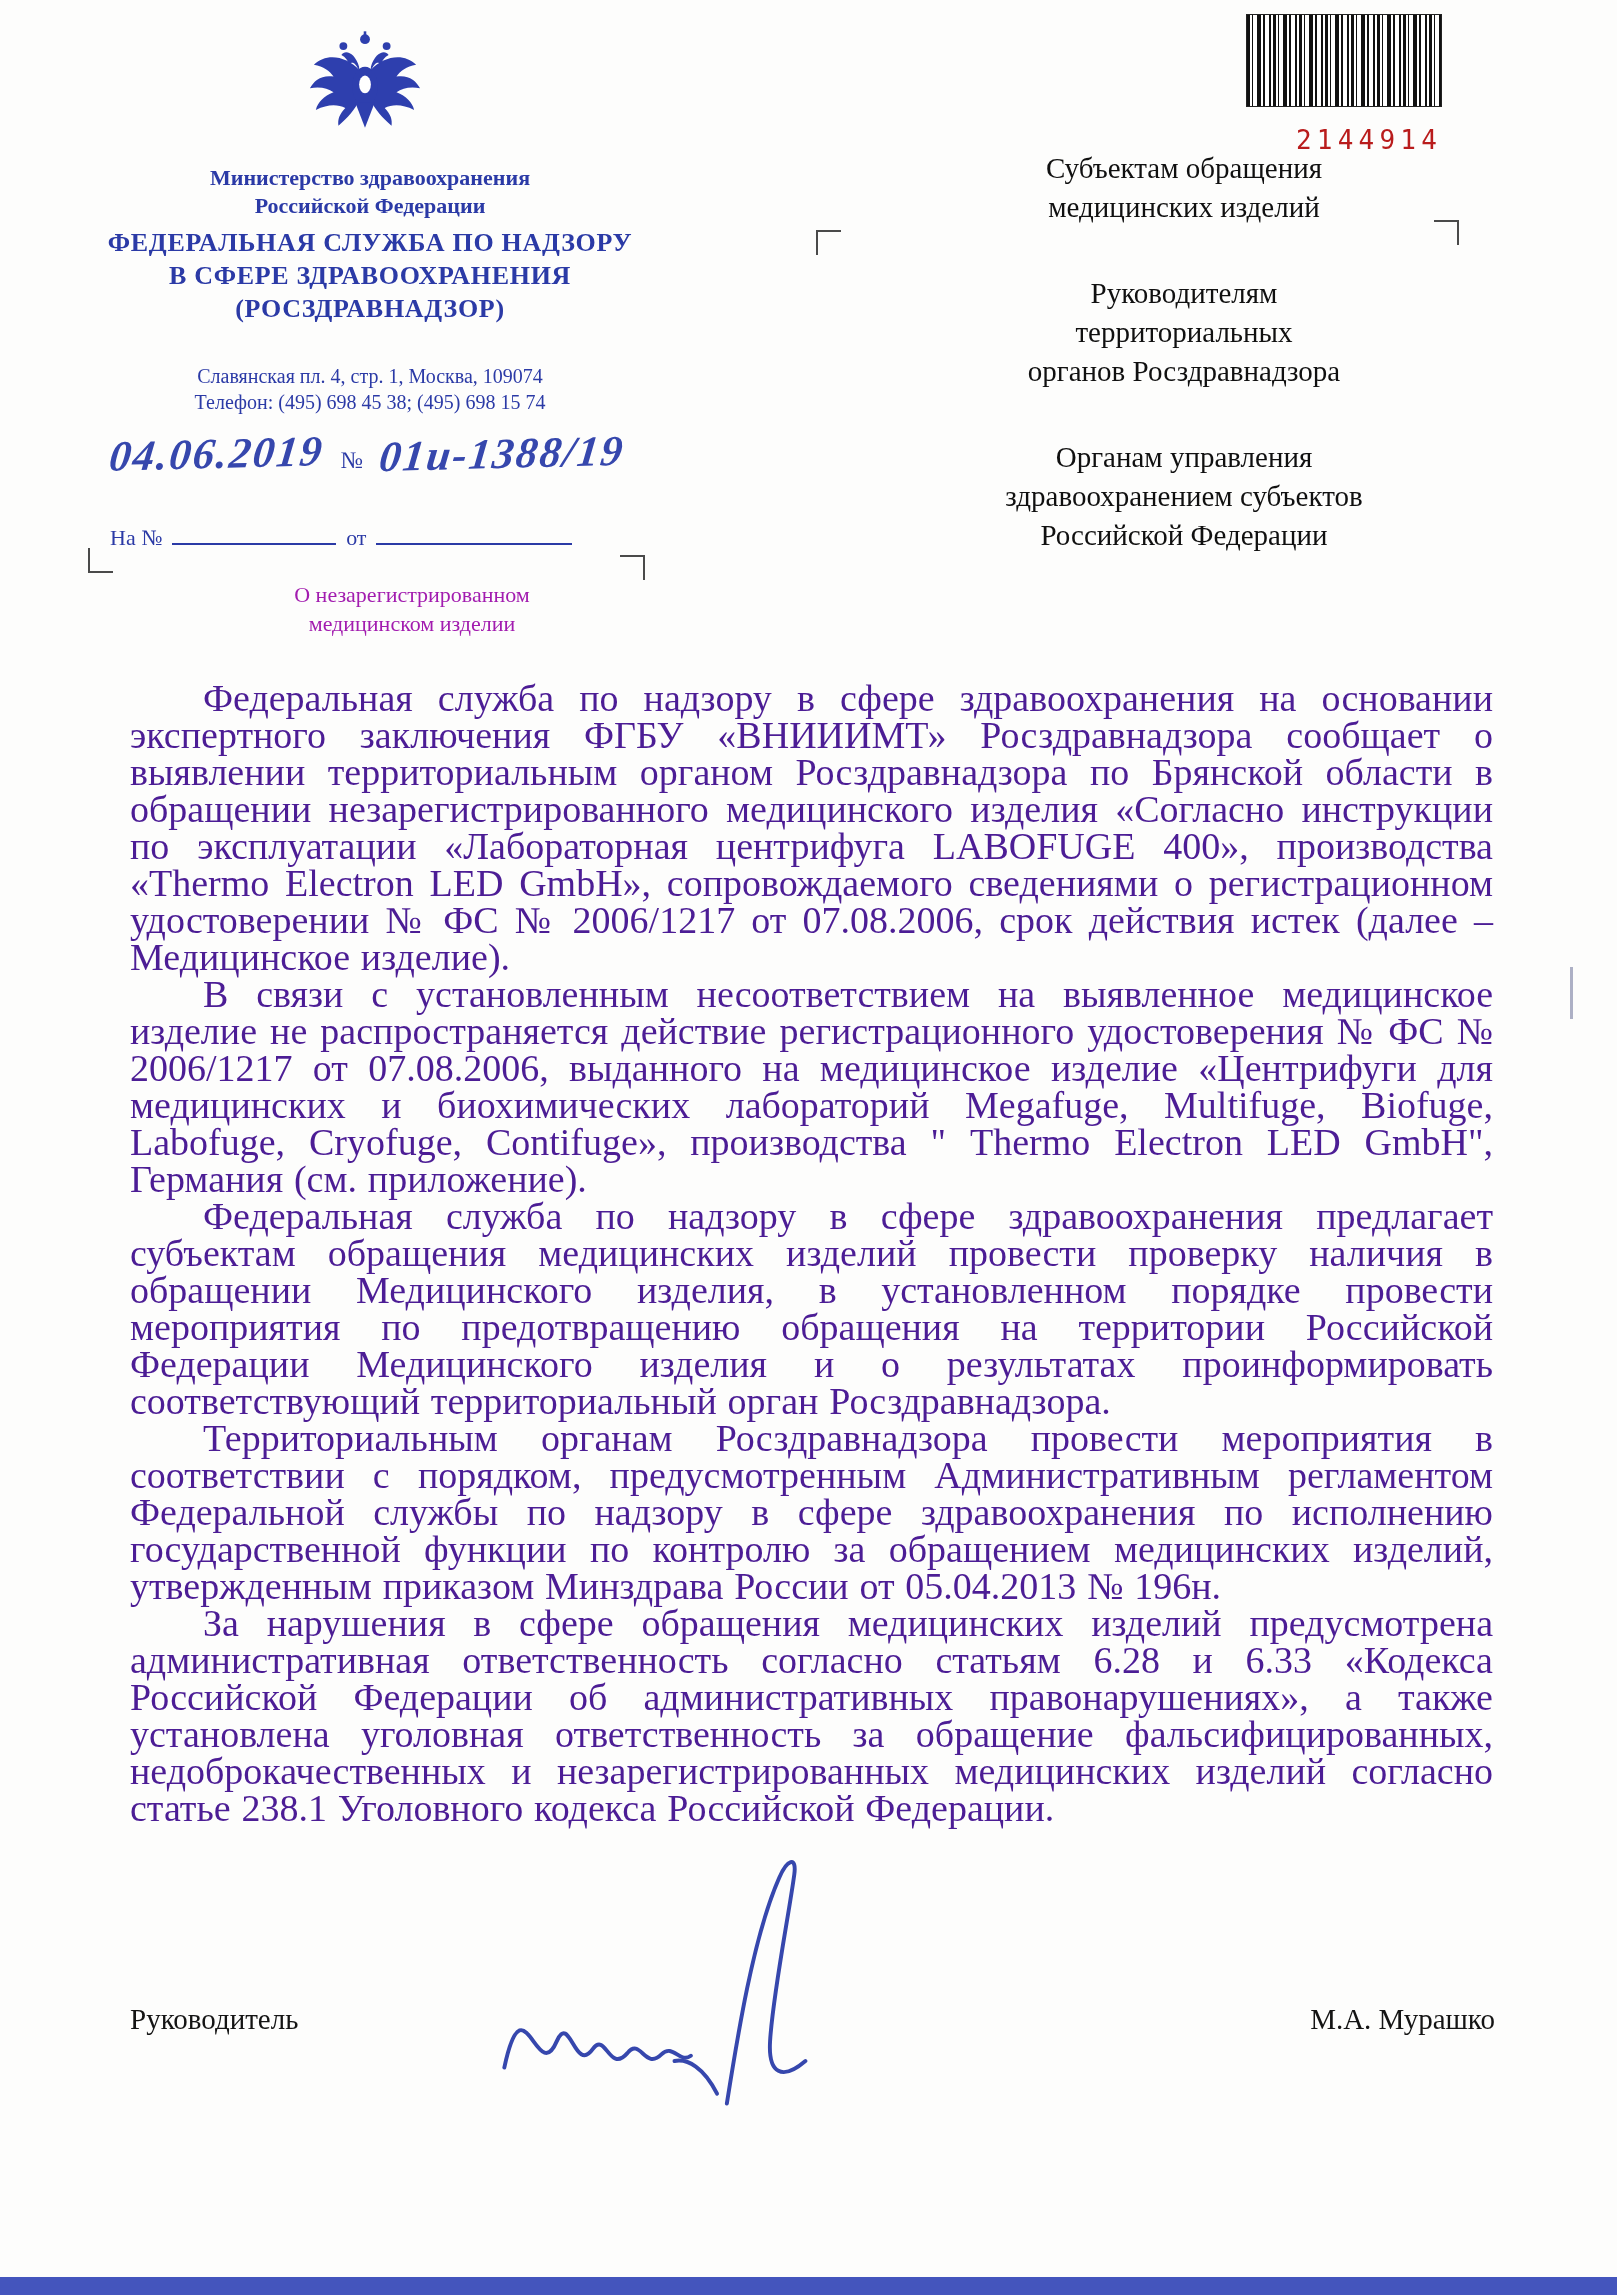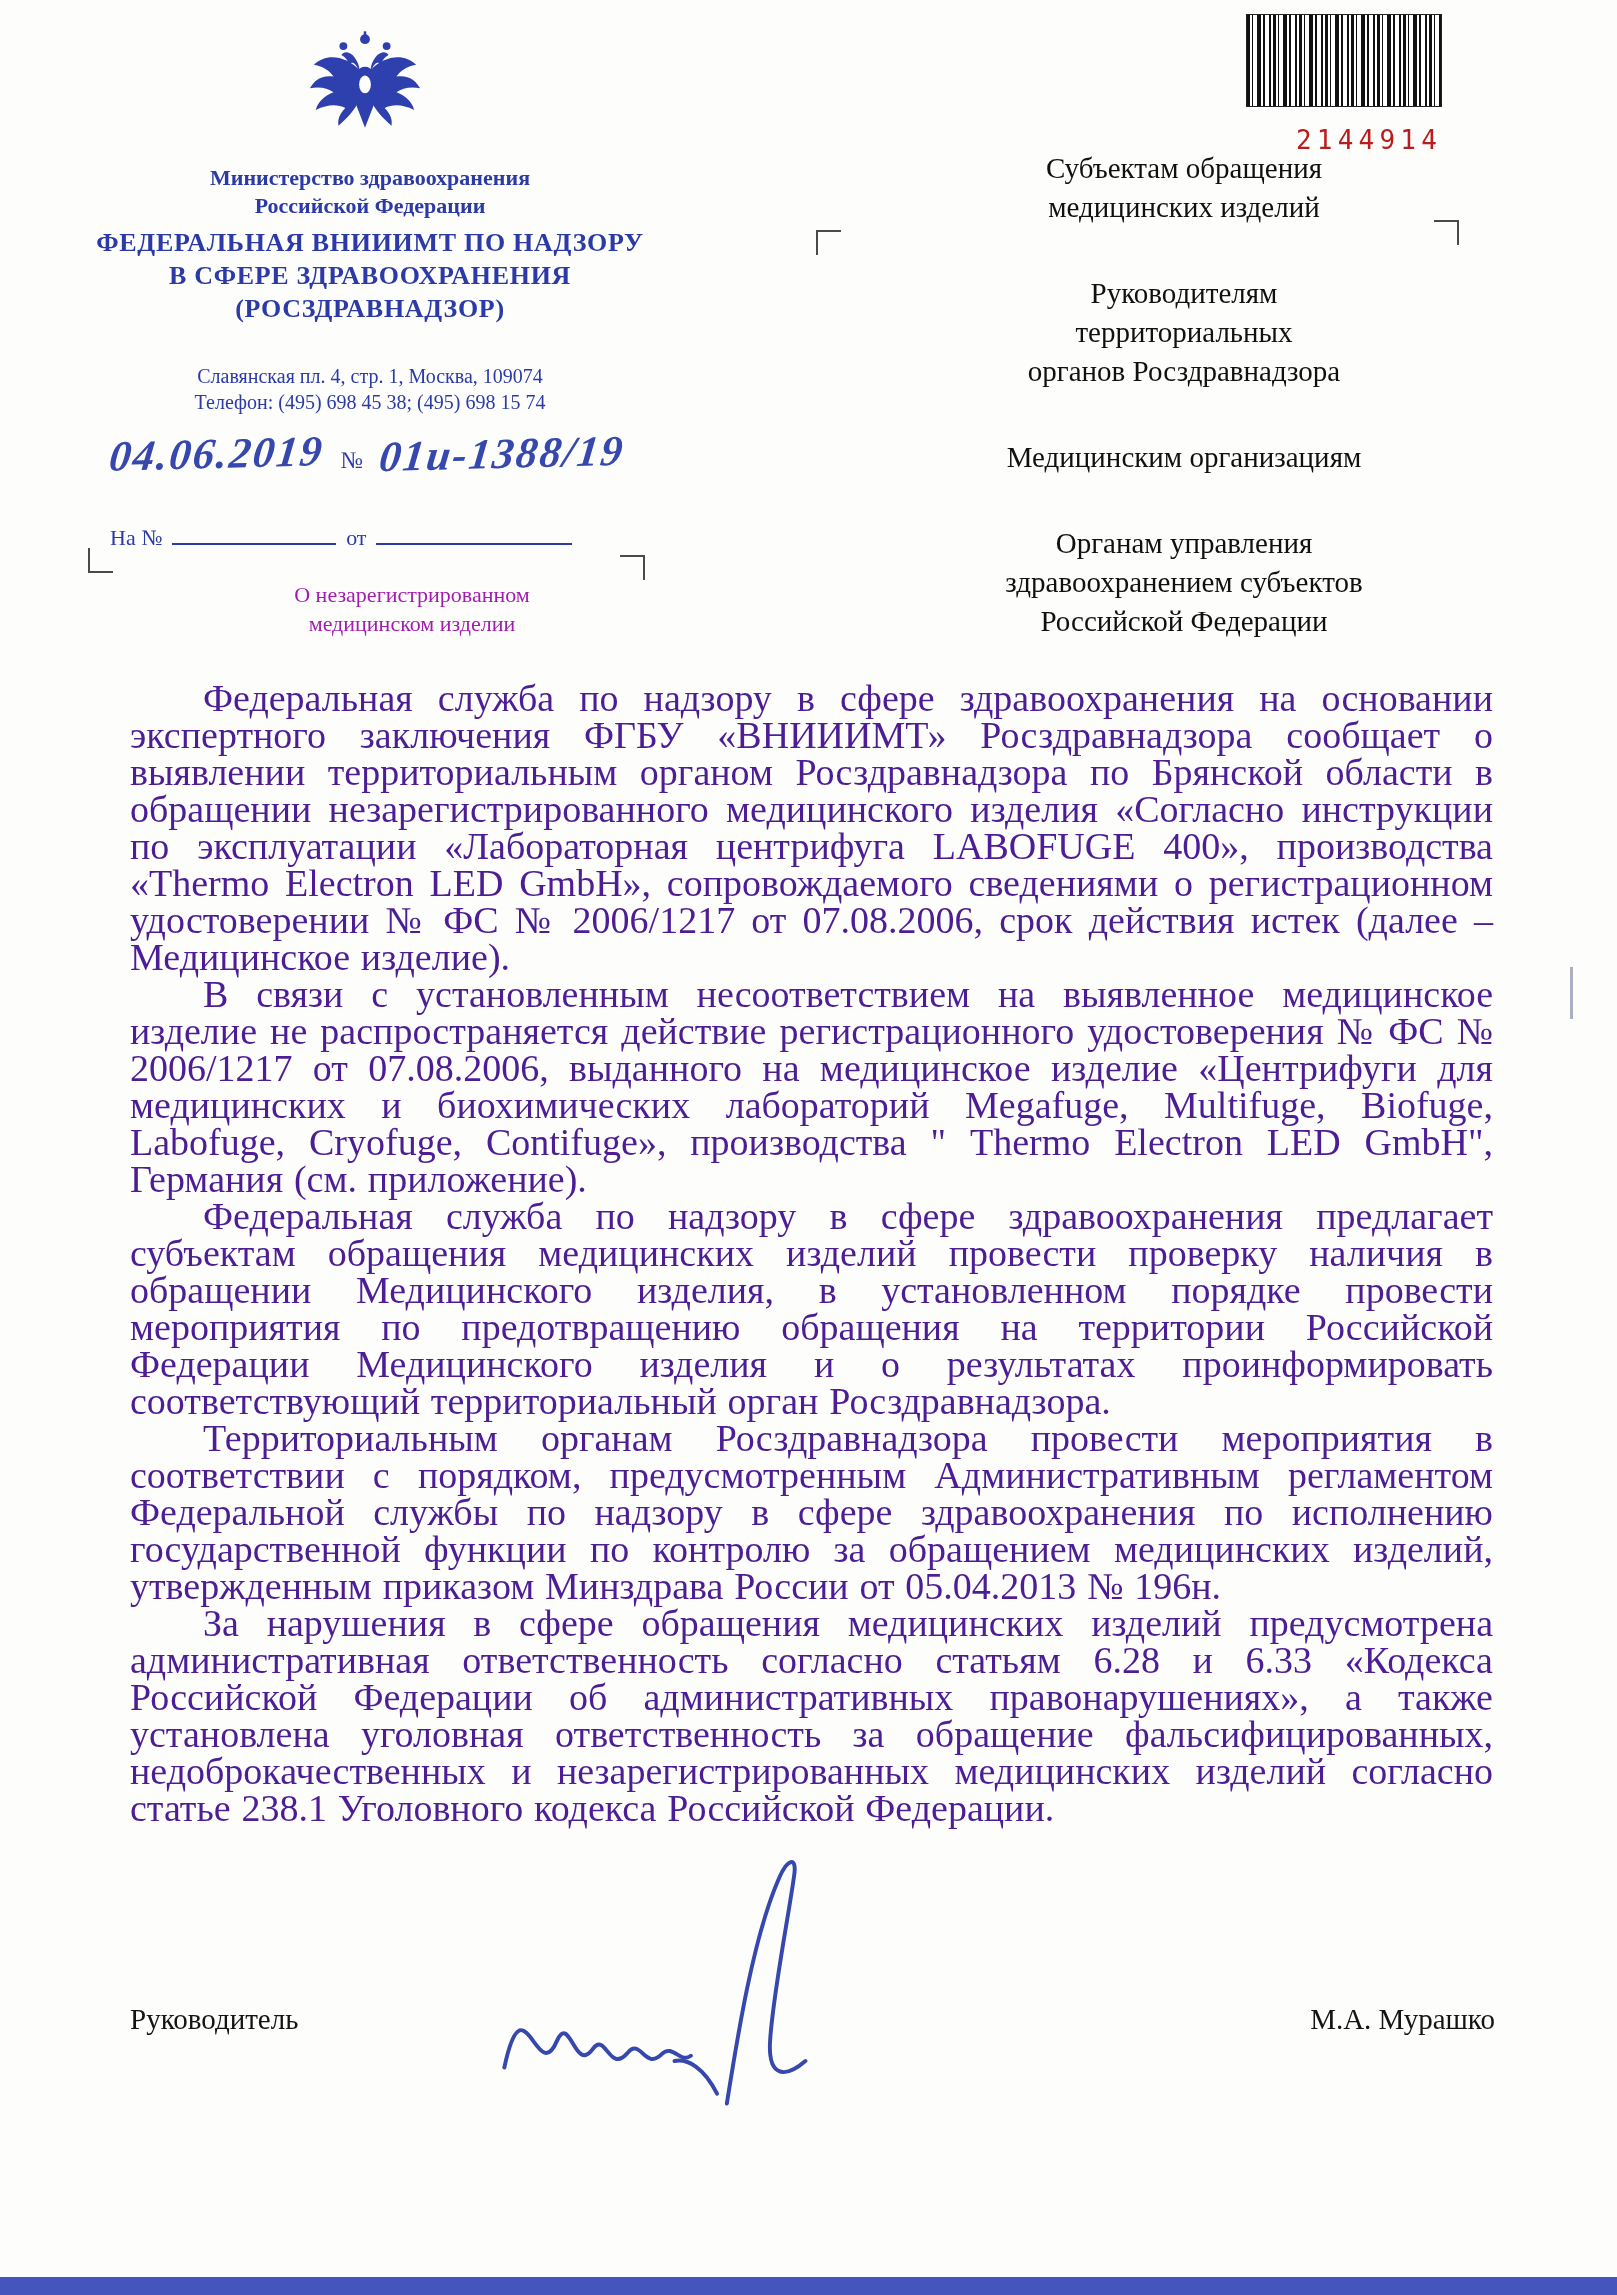--- a/index.html
+++ b/index.html
@@ -124,21 +124,21 @@
         <circle cx="82" cy="15" r="4"></circle>
         <circle cx="60" cy="8" r="5"></circle>
         <rect x="58.7" y="0" width="2.6" height="7"></rect>
       </g>
       <ellipse cx="60" cy="54" rx="6" ry="9" fill="#ffffff"></ellipse>
     </svg>
   </div>
 
   <div class="ministry preline blue bold">Министерство здравоохранения
 Российской Федерации</div>
-  <div class="service preline blue bold">ФЕДЕРАЛЬНАЯ ВНИИИМТ ПО НАДЗОРУ
+  <div class="service preline blue bold">ФЕДЕРАЛЬНАЯ СЛУЖБА ПО НАДЗОРУ
 В СФЕРЕ ЗДРАВООХРАНЕНИЯ
 (РОСЗДРАВНАДЗОР)</div>
   <div class="address blue">Славянская пл. 4, стр. 1, Москва, 109074</div>
   <div class="phone blue">Телефон: (495) 698 45 38; (495) 698 15 74</div>
 
   <div class="dateline">
     <span class="handwritten">04.06.2019</span>
     <span class="no-sign">№</span>
     <span class="handwritten">01и-1388/19</span>
   </div>
@@ -162,21 +162,20 @@
     <div class="barcode-bars"></div>
     <div class="barcode-number">2144914</div>
   </div>
 
   <div class="recipients">
     <div class="recipient preline">Субъектам обращения
 медицинских изделий</div>
     <div class="recipient preline">Руководителям
 территориальных
 органов Росздравнадзора</div>
-    <div class="recipient preline">Медицинским организациям</div>
     <div class="recipient preline">Органам управления
 здравоохранением субъектов
 Российской Федерации</div>
   </div>
 
   <div class="body-text">
     <p class="para">Федеральная служба по надзору в сфере здравоохранения на основании экспертного заключения ФГБУ «ВНИИИМТ» Росздравнадзора сообщает о выявлении территориальным органом Росздравнадзора по Брянской области в обращении незарегистрированного медицинского изделия «Согласно инструкции по эксплуатации «Лабораторная центрифуга LABOFUGE 400», производства «Thermo Electron LED GmbH», сопровождаемого сведениями о регистрационном удостоверении № ФС № 2006/1217 от 07.08.2006, срок действия истек (далее – Медицинское изделие).</p>
     <p class="para">В связи с установленным несоответствием на выявленное медицинское изделие не распространяется действие регистрационного удостоверения № ФС № 2006/1217 от 07.08.2006, выданного на медицинское изделие «Центрифуги для медицинских и биохимических лабораторий Megafuge, Multifuge, Biofuge, Labofuge, Cryofuge, Contifuge», производства " Thermo Electron LED GmbH", Германия (см. приложение).</p>
     <p class="para">Федеральная служба по надзору в сфере здравоохранения предлагает субъектам обращения медицинских изделий провести проверку наличия в обращении Медицинского изделия, в установленном порядке провести мероприятия по предотвращению обращения на территории Российской Федерации Медицинского изделия и о результатах проинформировать соответствующий территориальный орган Росздравнадзора.</p>
     <p class="para">Территориальным органам Росздравнадзора провести мероприятия в соответствии с порядком, предусмотренным Административным регламентом Федеральной службы по надзору в сфере здравоохранения по исполнению государственной функции по контролю за обращением медицинских изделий, утвержденным приказом Минздрава России от 05.04.2013 № 196н.</p>

